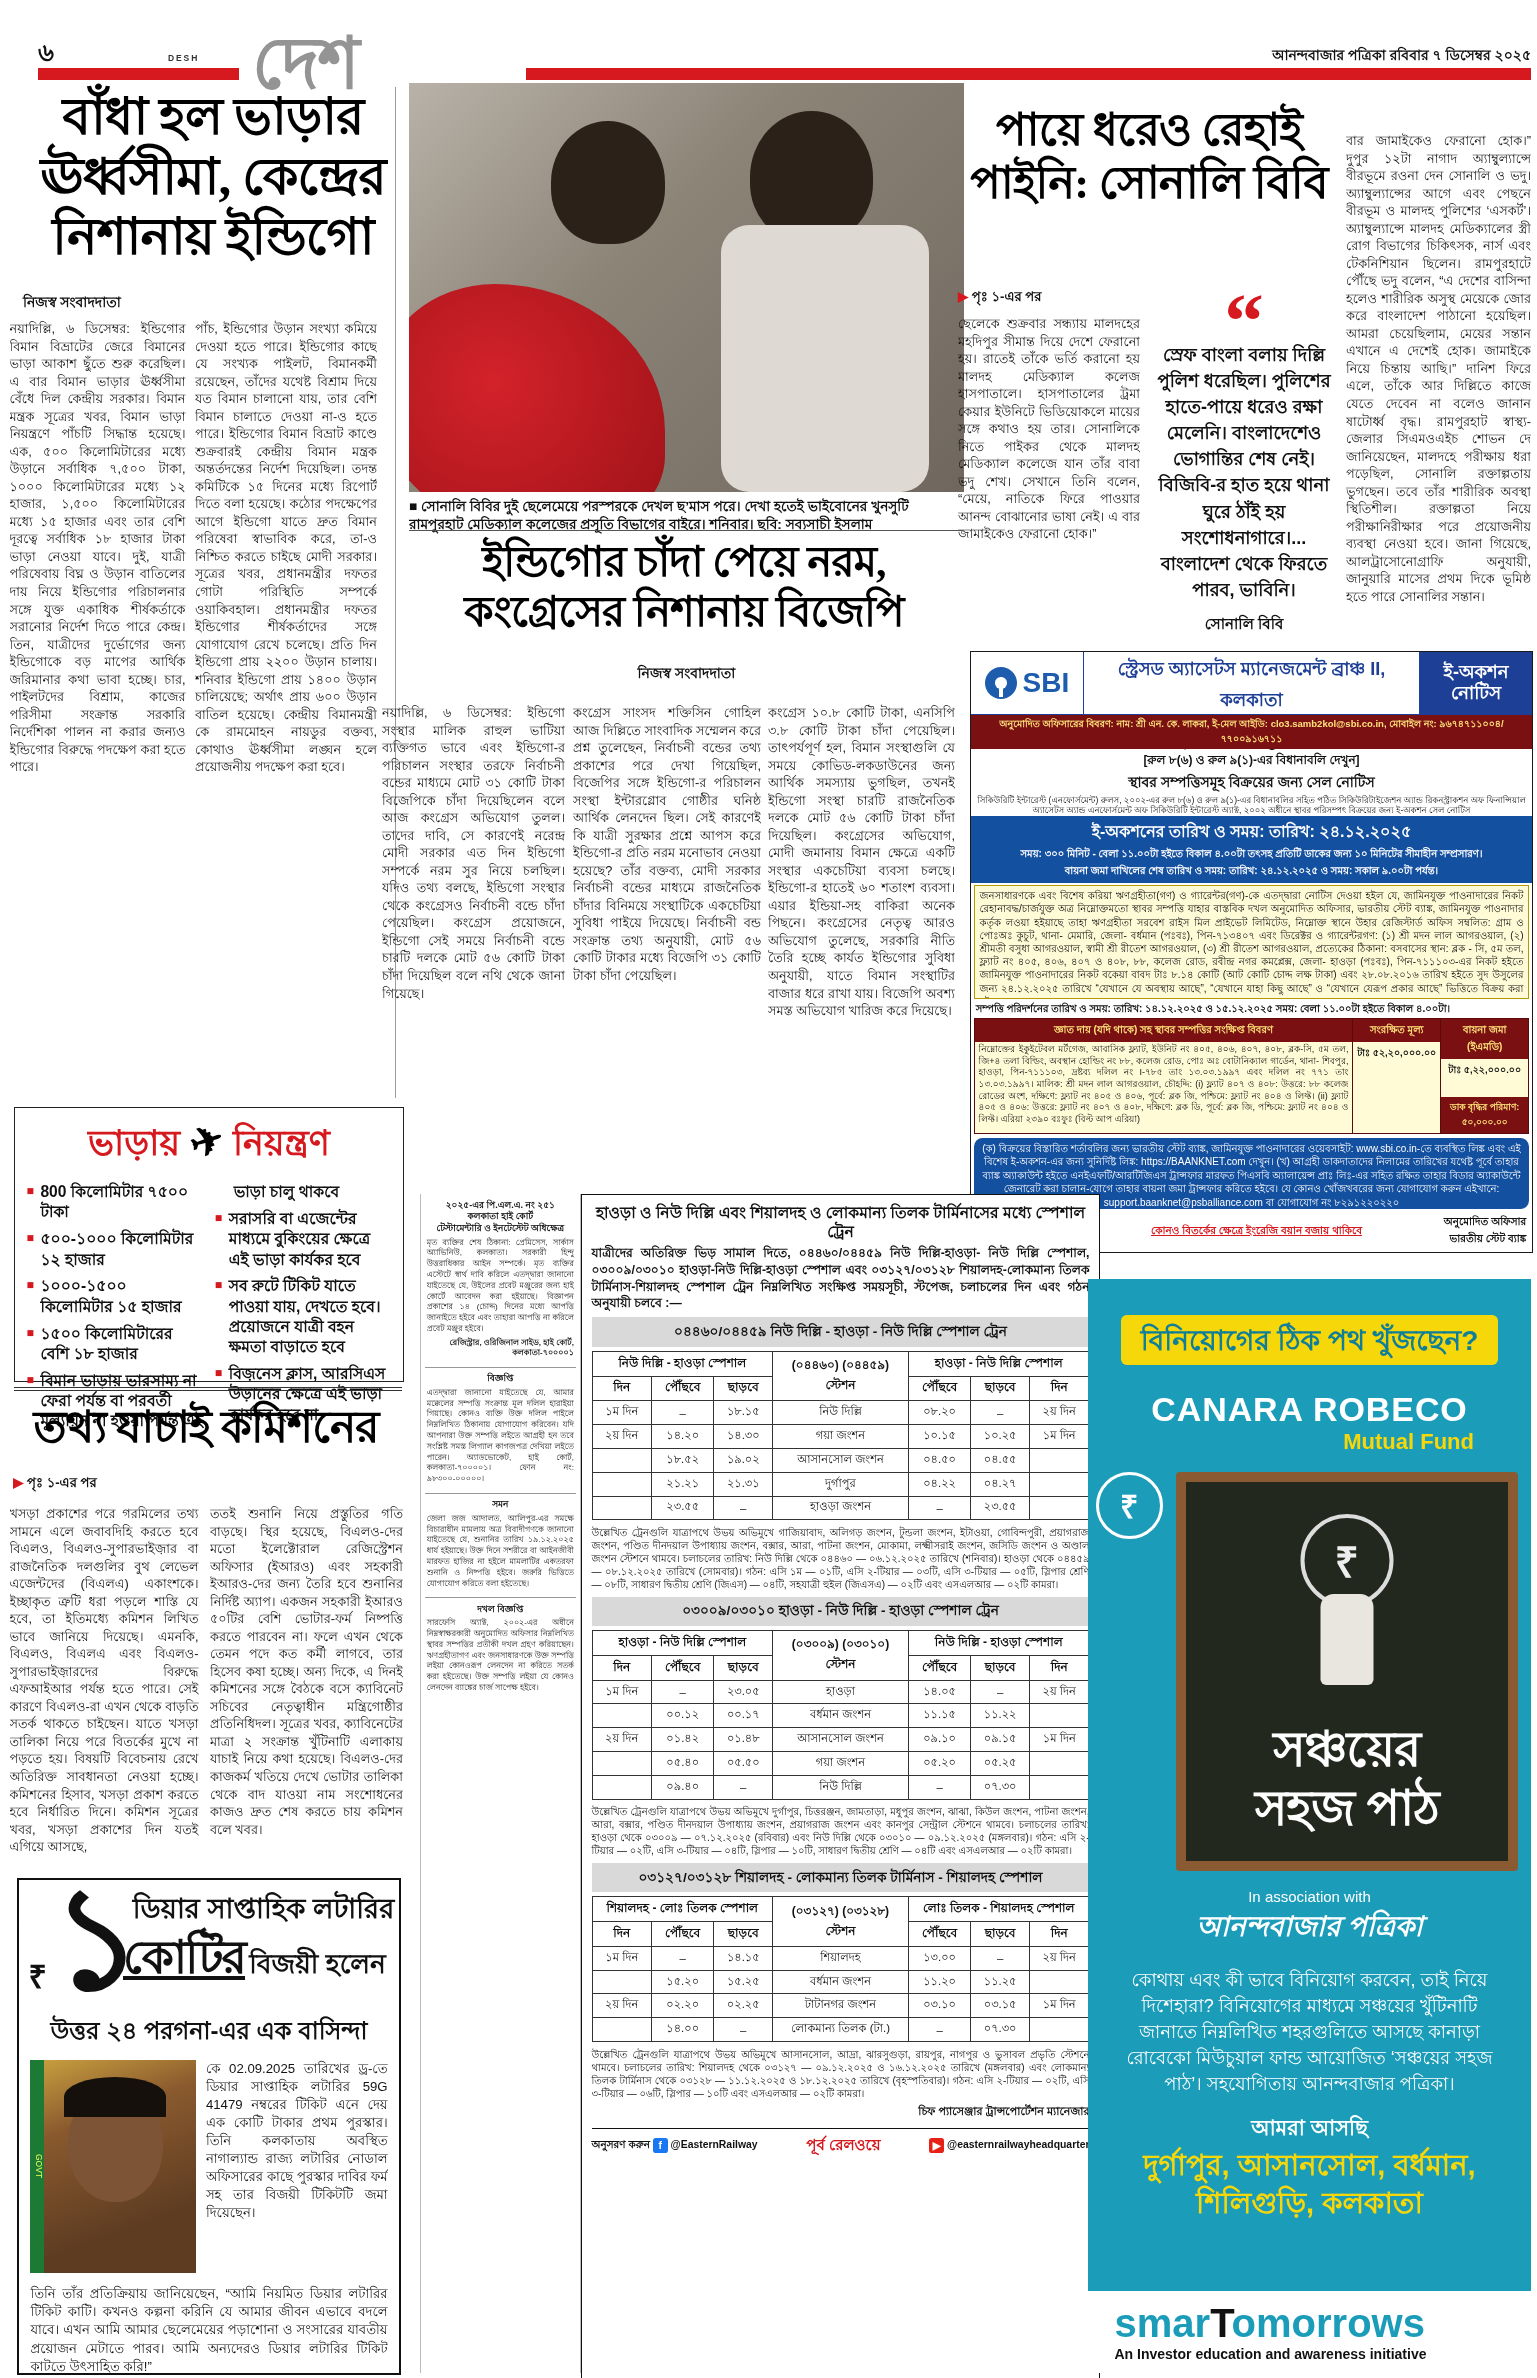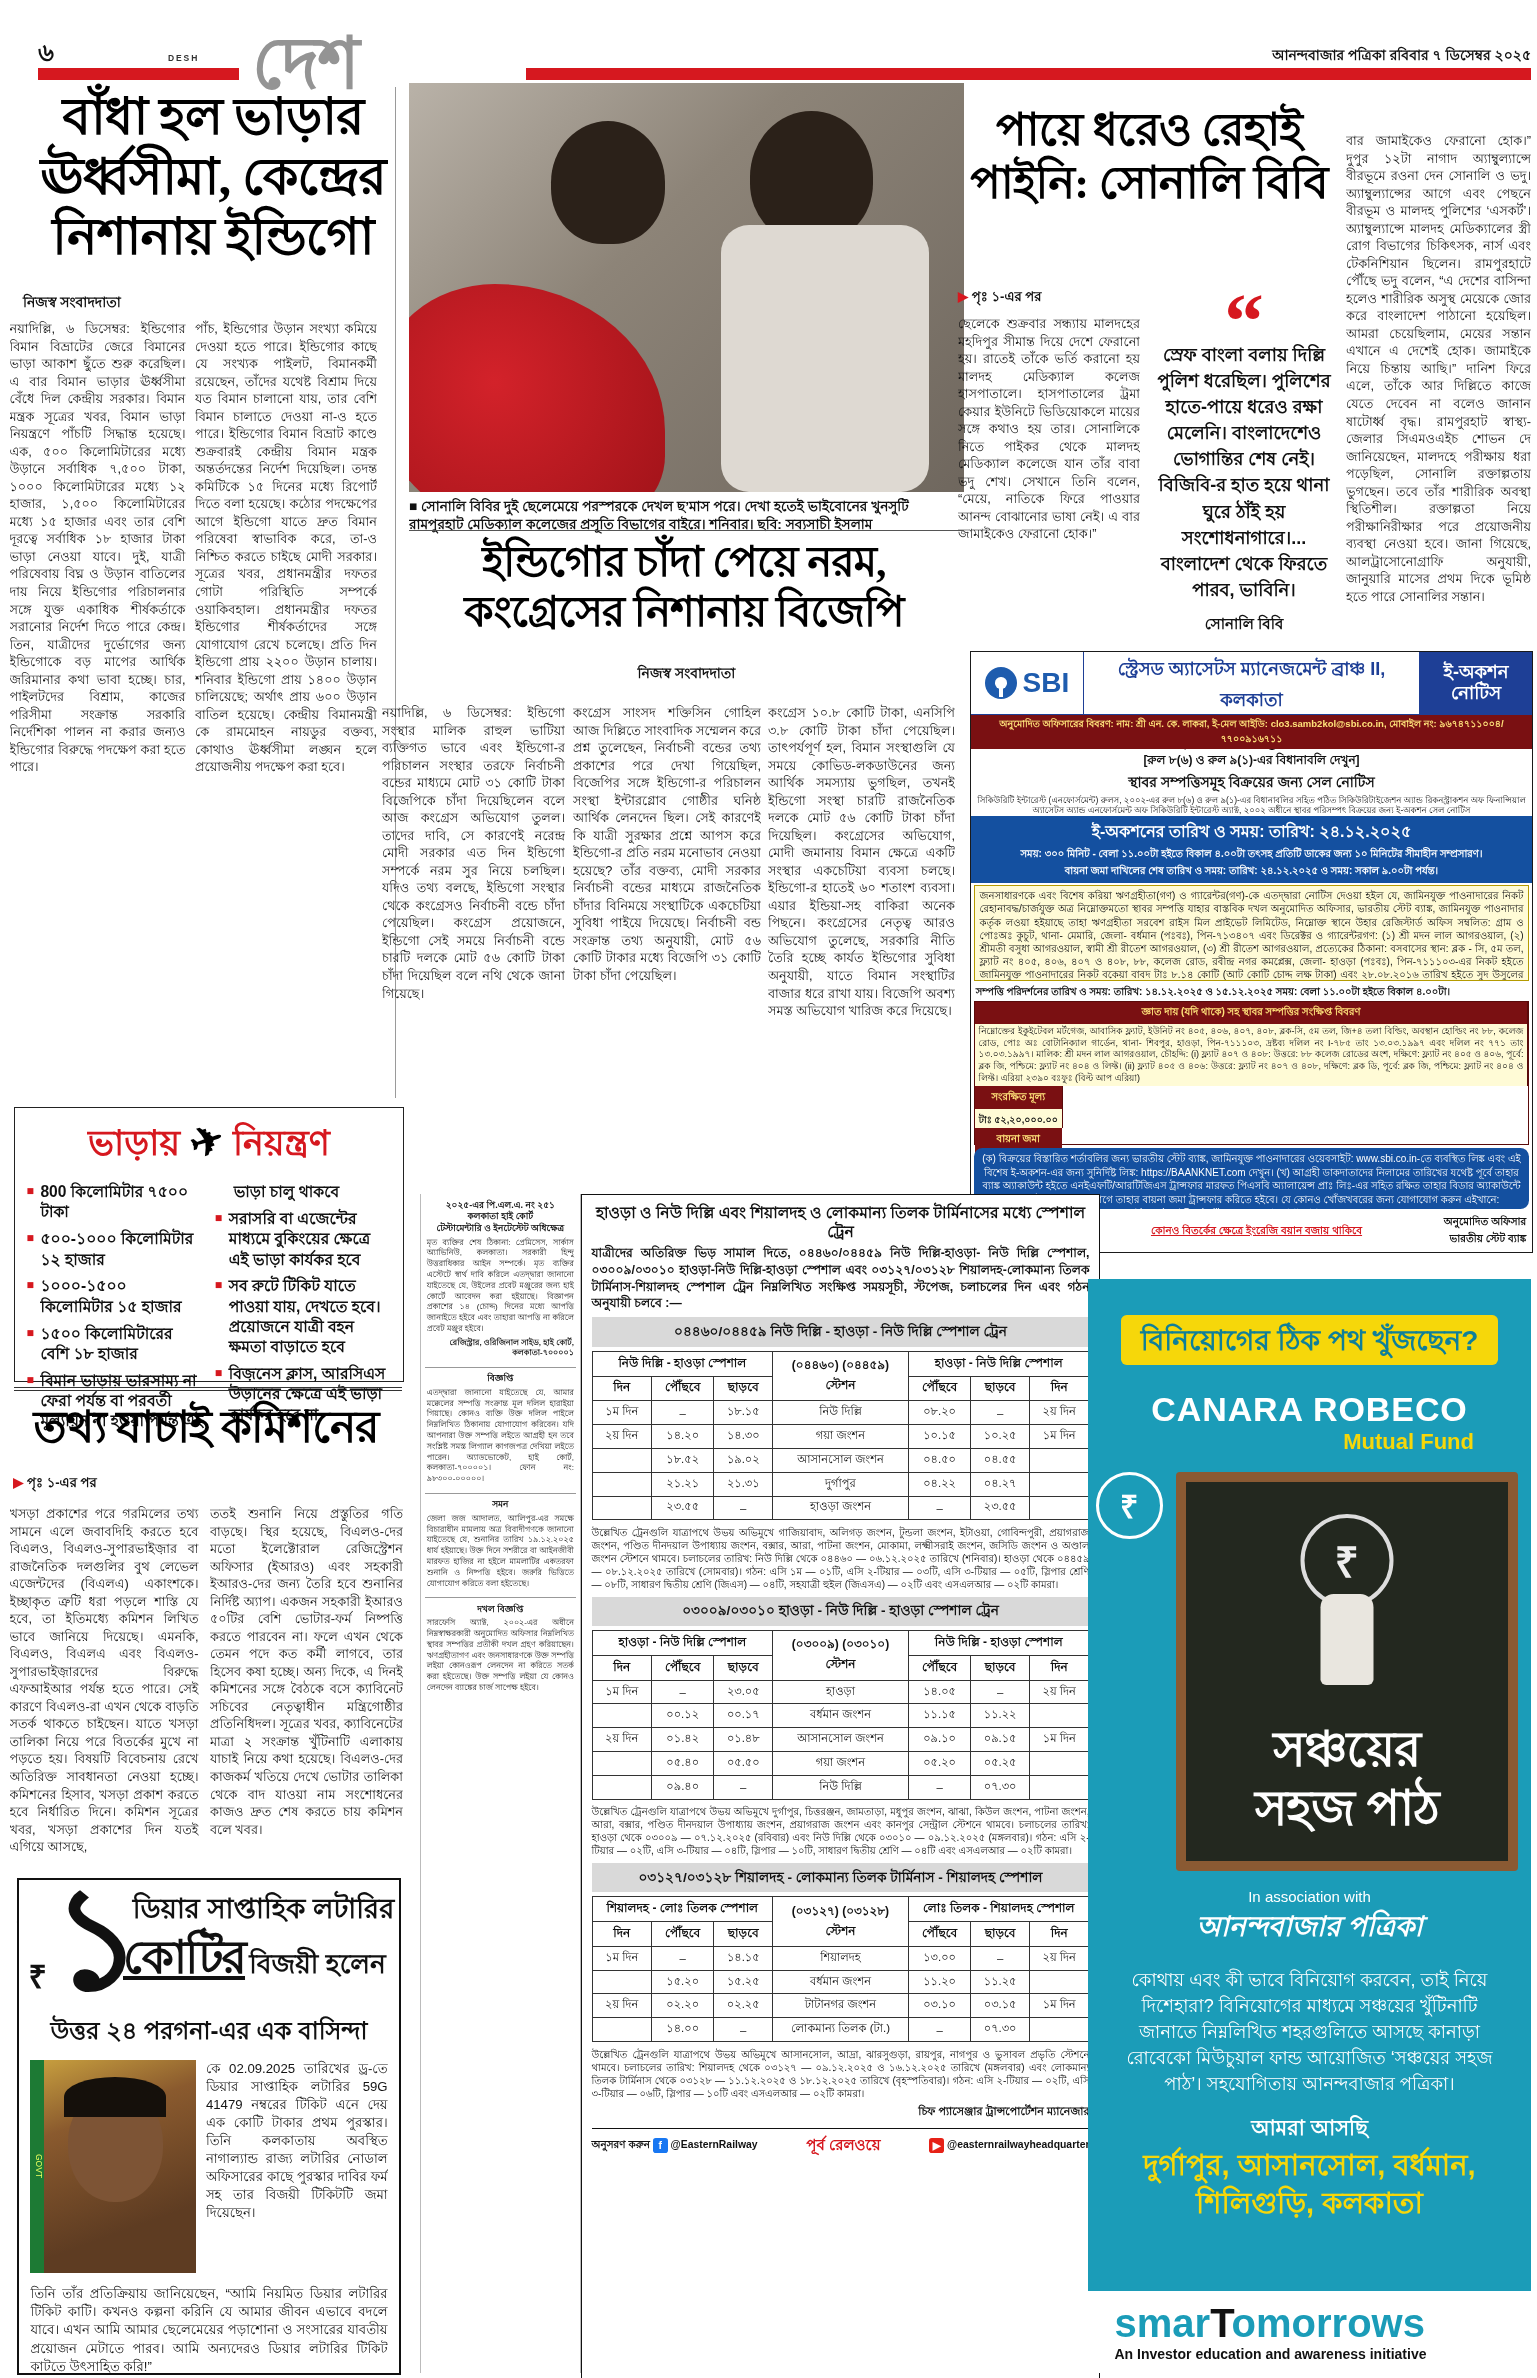--- a/index.html
+++ b/index.html
@@ -126,21 +126,21 @@
     <div style="text-align:center;font-weight:bold;font-size:12px;margin-top:2px;">[রুল ৮(৬) ও রুল ৯(১)-এর বিধানাবলি দেখুন]</div>
     <div style="text-align:center;font-weight:bold;font-size:14px;">স্থাবর সম্পত্তিসমূহ বিক্রয়ের জন্য সেল নোটিস</div>
     <div style="text-align:center;font-size:8.5px;line-height:1.25;padding:0 5.7px;">সিকিউরিটি ইন্টারেস্ট (এনফোর্সমেন্ট) রুলস, ২০০২-এর রুল ৮(৬) ও রুল ৯(১)-এর বিধানাবলির সহিত পঠিত সিকিউরিটাইজেশন অ্যান্ড রিকনস্ট্রাকশন অফ ফিনান্সিয়াল অ্যাসেটস অ্যান্ড এনফোর্সমেন্ট অফ সিকিউরিটি ইন্টারেস্ট অ্যাক্ট, ২০০২ অধীনে স্থাবর পরিসম্পৎ বিক্রয়ের জন্য ই-অকশন সেল নোটিস</div>
     <div class="sbi-banner">
       <div style="font-size:16px;font-weight:bold;">ই-অকশনের তারিখ ও সময়: তারিখ: ২৪.১২.২০২৫</div>
       <div style="font-size:10px;font-weight:bold;">সময়: ৩০০ মিনিট - বেলা ১১.০০টা হইতে বিকাল ৪.০০টা তৎসহ প্রতিটি ডাকের জন্য ১০ মিনিটের সীমাহীন সম্প্রসারণ।</div>
       <div style="font-size:10px;font-weight:bold;">বায়না জমা দাখিলের শেষ তারিখ ও সময়: তারিখ: ২৪.১২.২০২৫ ও সময়: সকাল ৯.০০টা পর্যন্ত।</div>
     </div>
     <div class="sbi-para" style="height:132px;overflow:hidden;">জনসাধারণকে এবং বিশেষ করিয়া ঋণগ্রহীতা(গণ) ও গ্যারেন্টর(গণ)-কে এতদ্দ্বারা নোটিস দেওয়া হইল যে, জামিনযুক্ত পাওনাদারের নিকট রেহানাবদ্ধ/চার্জযুক্ত অত্র নিম্নোক্তমতো স্থাবর সম্পত্তি যাহার বাস্তবিক দখল অনুমোদিত অফিসার, ভারতীয় স্টেট ব্যাঙ্ক, জামিনযুক্ত পাওনাদার কর্তৃক লওয়া হইয়াছে তাহা ঋণগ্রহীতা সরবেশ রাইস মিল প্রাইভেট লিমিটেড, নিম্নোক্ত স্থানে উহার রেজিস্টার্ড অফিস সম্বলিত: গ্রাম ও পোঃঅঃ কুচুট, থানা- মেমারি, জেলা- বর্ধমান (পঃবঃ), পিন-৭১৩৪০৭ এবং ডিরেক্টর ও গ্যারেন্টরগণ: (১) শ্রী মদন লাল আগরওয়াল, (২) শ্রীমতী বসুধা আগরওয়াল, স্বামী শ্রী রীতেশ আগরওয়াল, (৩) শ্রী রীতেশ আগরওয়াল, প্রত্যেকের ঠিকানা: বসবাসের স্থান: ব্লক - সি, ৫ম তল, ফ্ল্যাট নং ৪০৫, ৪০৬, ৪০৭ ও ৪০৮, ৮৮, কলেজ রোড, রবীন্দ্র নগর কমপ্লেক্স, জেলা- হাওড়া (পঃবঃ), পিন-৭১১১০৩-এর নিকট হইতে জামিনযুক্ত পাওনাদারের নিকট বকেয়া বাবদ টাঃ ৮.১৪ কোটি (আট কোটি চোদ্দ লক্ষ টাকা) এবং ২৮.০৮.২০১৬ তারিখ হইতে সুদ উসুলের জন্য ২৪.১২.২০২৫ তারিখে “যেখানে যে অবস্থায় আছে”, “যেখানে যাহা কিছু আছে” ও “যেখানে যেরূপ প্রকার আছে” ভিত্তিতে বিক্রয় করা হইবে।</div>
     <div style="font-weight:bold;font-size:10px;padding:0 4.7px;">সম্পত্তি পরিদর্শনের তারিখ ও সময়: তারিখ: ১৪.১২.২০২৫ ও ১৫.১২.২০২৫ সময়: বেলা ১১.০০টা হইতে বিকাল ৪.০০টা।</div>
-    <div class="sbi-tb" style="height:142px;flex-direction:column;">
+    <div class="sbi-tb" style="height:142px;">
       <div style="flex:1;display:flex;flex-direction:column;border-right:0.9px solid #5a0a0a;">
         <div class="sbi-th">জ্ঞাত দায় (যদি থাকে) সহ স্থাবর সম্পত্তির সংক্ষিপ্ত বিবরণ</div>
         <div style="background:#fffbd6;padding:1.9px 3.8px;font-size:9px;line-height:1.3;text-align:justify;overflow:hidden;flex:1;">নিম্নোক্তের ইকুইটেবল মর্টগেজ, আবাসিক ফ্ল্যাট, ইউনিট নং ৪০৫, ৪০৬, ৪০৭, ৪০৮, ব্লক-সি, ৫ম তল, জি+৪ তলা বিল্ডিং, অবস্থান হোল্ডিং নং ৮৮, কলেজ রোড, পোঃ অঃ বোটানিক্যাল গার্ডেন, থানা- শিবপুর, হাওড়া, পিন-৭১১১০৩, দ্রষ্টব্য দলিল নং I-৭৮৫ তাং ১৩.০৩.১৯৯৭ এবং দলিল নং ৭৭১ তাং ১৩.০৩.১৯৯৭। মালিক: শ্রী মদন লাল আগরওয়াল, চৌহদ্দি: (i) ফ্ল্যাট ৪০৭ ও ৪০৮: উত্তরে: ৮৮ কলেজ রোডের অংশ, দক্ষিণে: ফ্ল্যাট নং ৪০৫ ও ৪০৬, পূর্বে: ব্লক জি, পশ্চিমে: ফ্ল্যাট নং ৪০৪ ও লিফ্ট। (ii) ফ্ল্যাট ৪০৫ ও ৪০৬: উত্তরে: ফ্ল্যাট নং ৪০৭ ও ৪০৮, দক্ষিণে: ব্লক ডি, পূর্বে: ব্লক জি, পশ্চিমে: ফ্ল্যাট নং ৪০৪ ও লিফ্ট। এরিয়া ২৩৯০ বঃফুঃ (বিল্ট আপ এরিয়া)</div>
       </div>
       <div style="width:87px;display:flex;flex-direction:column;border-right:0.9px solid #5a0a0a;">
         <div class="sbi-th">সংরক্ষিত মূল্য</div>
         <div style="background:#fffbd6;font-weight:bold;font-size:9.5px;text-align:center;flex:1;padding-top:3.8px;">টাঃ ৫২,২০,০০০.০০</div>
       </div>
       <div style="width:87px;display:flex;flex-direction:column;">
         <div class="sbi-th">বায়না জমা (ইএমডি)</div>

